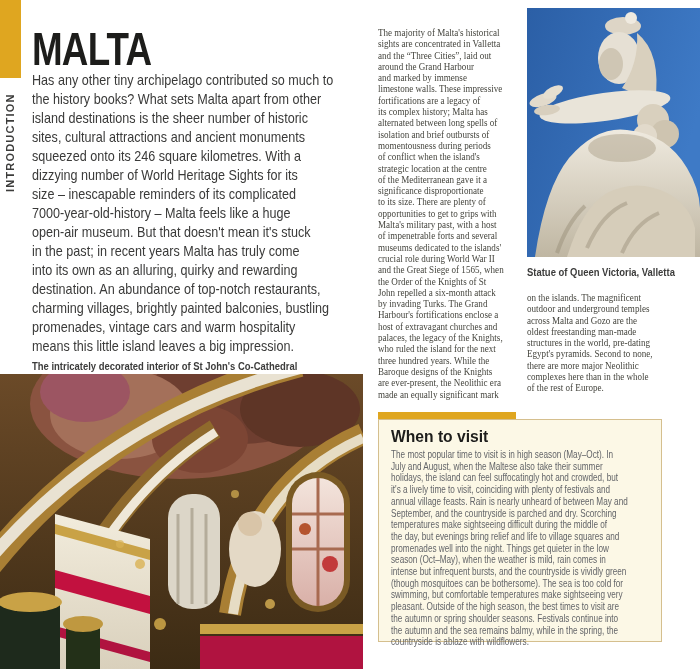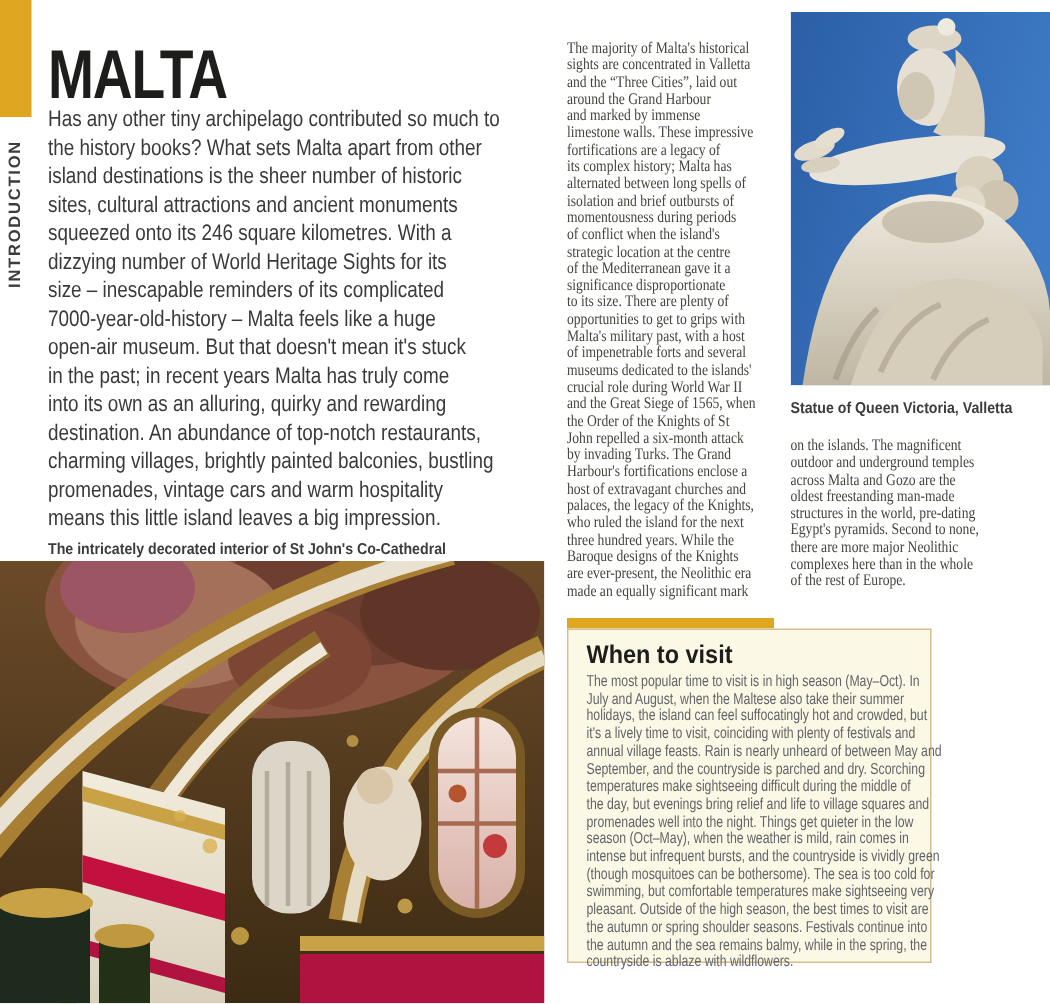--- a/index.html
+++ b/index.html
@@ -29,21 +29,21 @@
       transform-origin:left top;}
   .col-mid{left:378px;top:27px;}
   .col-right{left:527px;top:292px;}
 
   .photo{position:absolute;overflow:hidden;}
   .photo svg{display:block;}
   .cathedral{left:0;top:374px;width:363px;height:295px;}
   .statue{left:527px;top:8px;width:173px;height:249px;}
 
   .wtv-tab{position:absolute;left:378px;top:412px;width:138px;height:7px;background:#DFA620;}
-  .wtv-box{position:absolute;left:378px;top:419px;width:243px;height:223px;
+  .wtv-box{position:absolute;left:378px;top:419px;width:284px;height:223px;
       box-sizing:border-box;background:#FCF8E6;border:1px solid #D5BF8E;}
   .wtv-title{position:absolute;left:12px;top:7px;font-size:17px;font-weight:bold;
       color:#1D1D1B;white-space:pre;transform:scaleX(0.92);transform-origin:left top;}
   .wtv-body{position:absolute;left:12px;top:29px;font-size:10.5px;line-height:11.7px;
       color:#626468;white-space:pre;transform:scaleX(0.78);transform-origin:left top;}
 </style>
 </head>
 <body>
 
 <div class="page">

